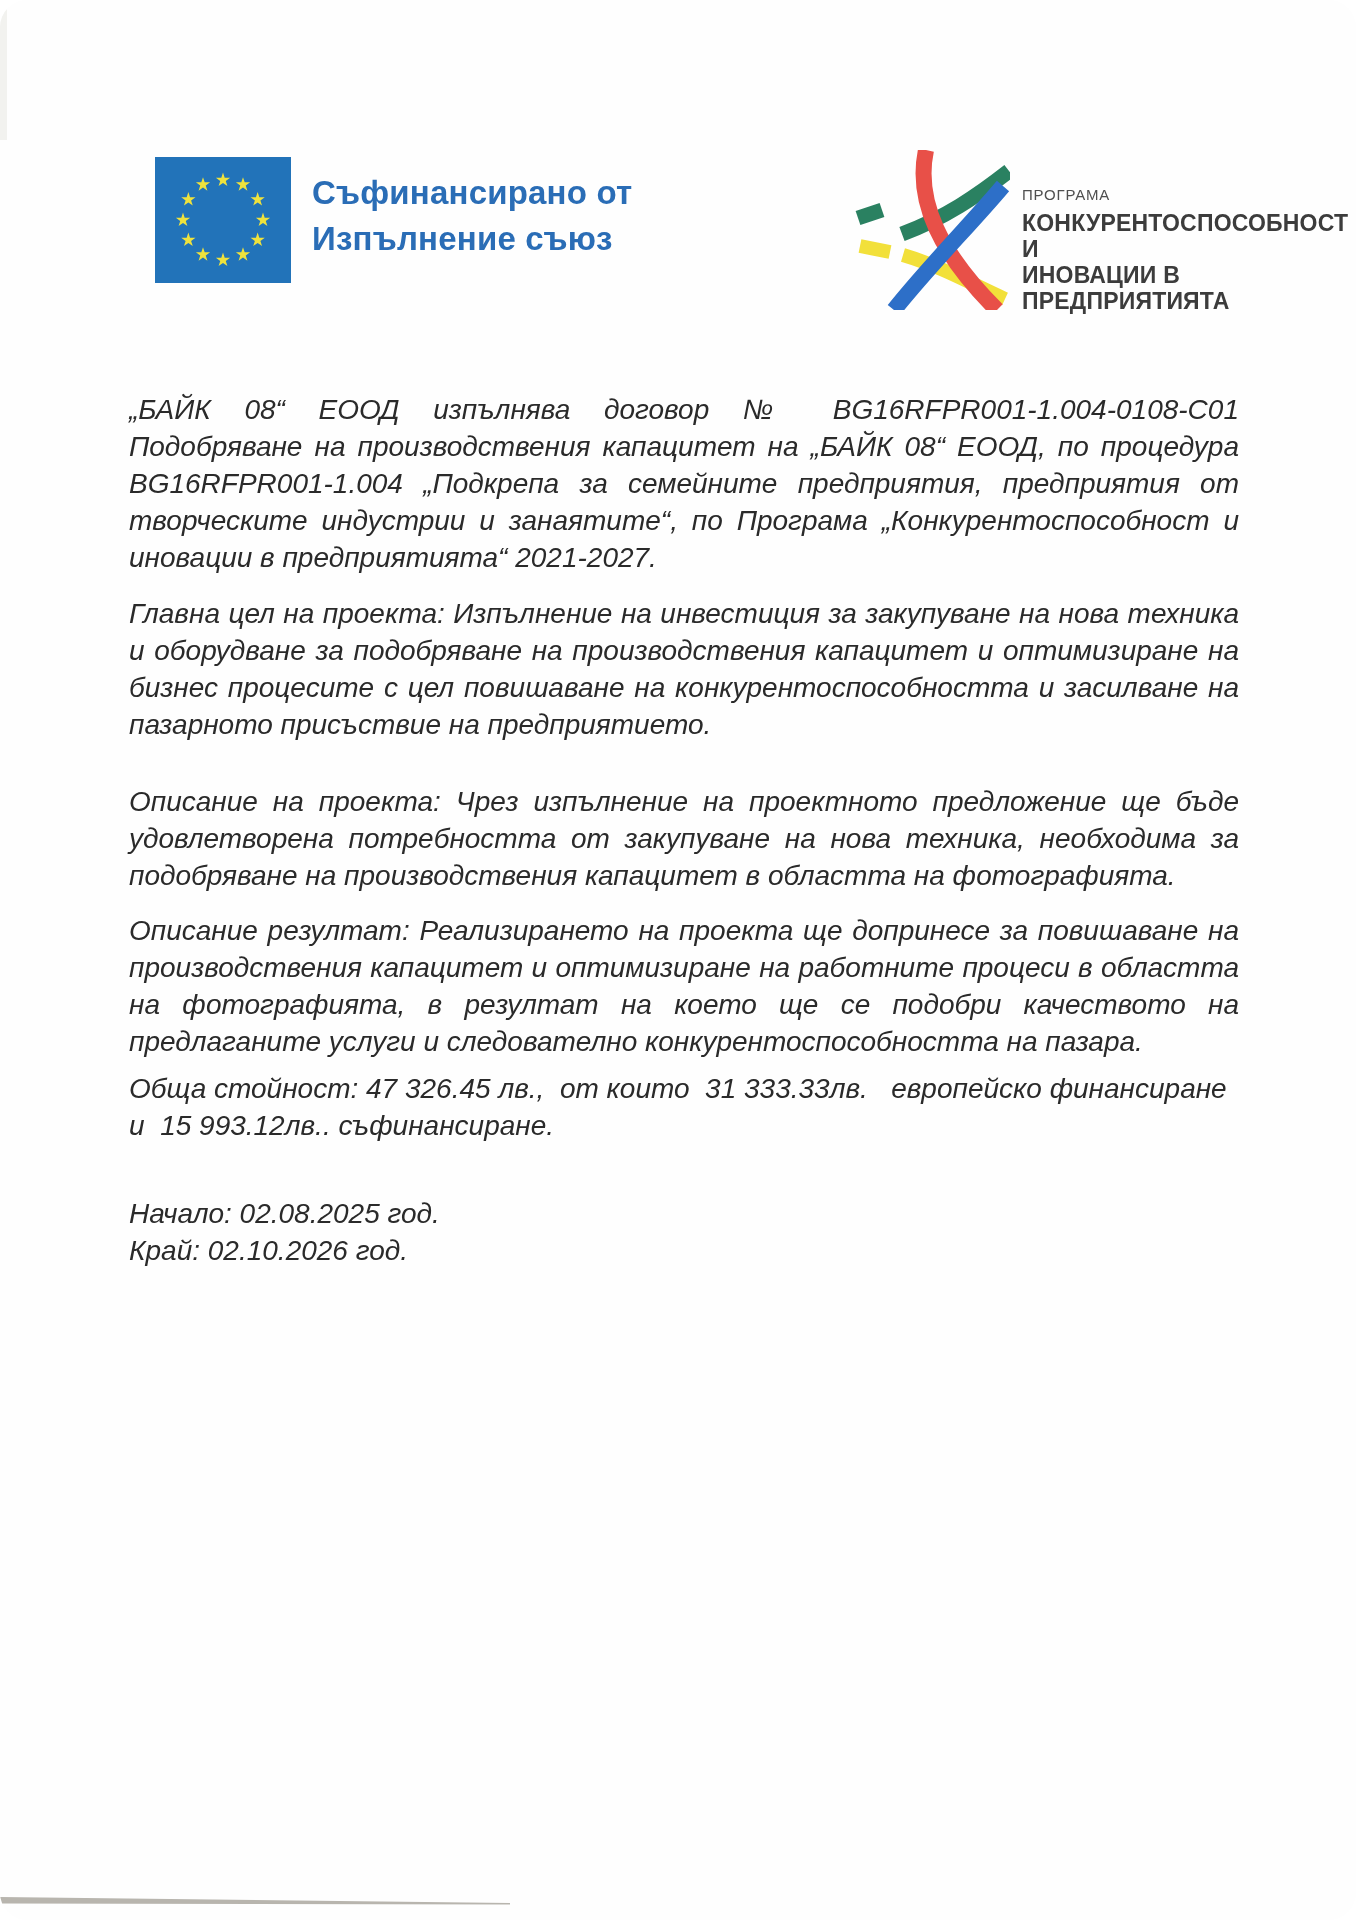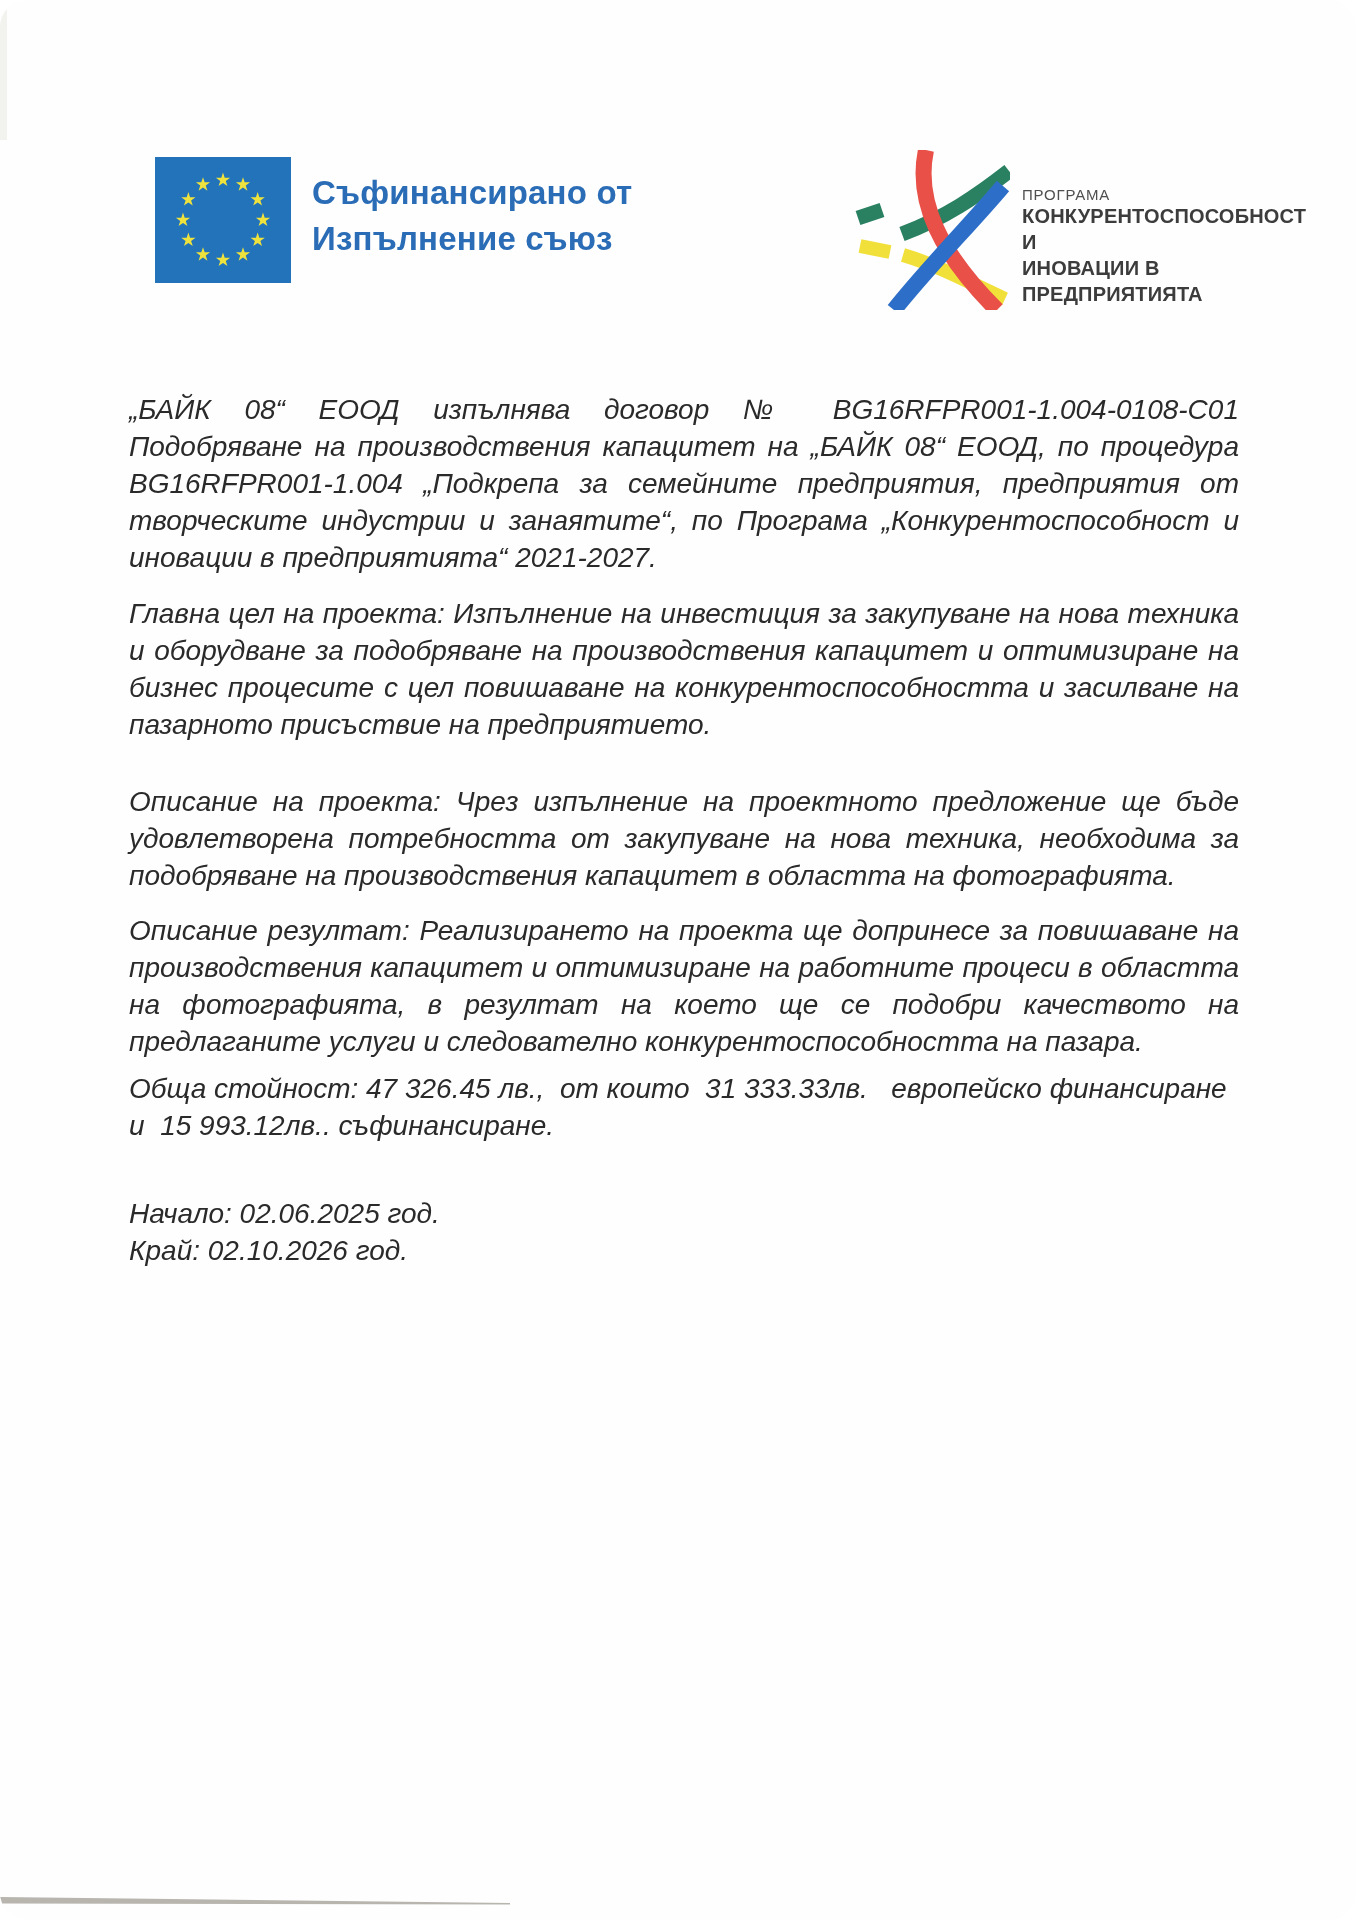--- a/index.html
+++ b/index.html
@@ -24,24 +24,24 @@
     color: #2a6db6; letter-spacing: 0.2px;
     white-space: nowrap;
   }
   .prog-logo { position: absolute; left: 845px; top: 150px; }
   .prog-text {
     position: absolute; left: 1022px; top: 186px; width: 300px;
     color: #3d3d3d;
   }
   .prog-kicker {
     font-size: 15px; font-weight: 400; color: #4f4f4f;
-    letter-spacing: 0.8px; 
+    letter-spacing: 0.8px; margin-bottom: 7px;
   }
   .prog-name {
-    font-size: 20px; font-weight: 700; line-height: 26px;
+    font-size: 23px; font-weight: 700; line-height: 26px;
     color: #3c3c3c; letter-spacing: 0.2px;
   }
 
   
   .content {
     position: absolute; left: 129px; top: 391px; width: 1110px;
     font-style: italic; font-size: 28px; line-height: 37px;
     color: #2a2a2a;
   }
   .content p { text-align: justify; }
@@ -114,21 +114,21 @@
 
     <p class="p2"><b>Главна цел на проекта:</b> <span>Изпълнение на инвестиция за закупуване на нова техника и оборудване за подобряване на производствения капацитет и оптимизиране на бизнес процесите с цел повишаване на конкурентоспособността и засилване на пазарното присъствие на предприятието.</span></p>
 
     <p class="p3"><b>Описание на проекта:</b> <span>Чрез изпълнение на проектното предложение ще бъде удовлетворена потребността от закупуване на нова техника, необходима за подобряване на производствения капацитет в областта на фотографията.</span></p>
 
     <p class="p4"><b>Описание резултат:</b> <span>Реализирането на проекта ще допринесе за повишаване на производствения капацитет и оптимизиране на работните процеси в областта на фотографията, в резултат на което ще се подобри качеството на предлаганите услуги и следователно конкурентоспособността на пазара.</span></p>
 
     <p class="p5 no-justify"><b>Обща стойност:</b><span class="pre"> 47 326.45 лв.,  от които  31 333.33лв.   европейско финансиране и  15 993.12лв.. съфинансиране.</span></p>
 
     <div class="dates">
-      <div><b>Начало:</b> <span>02.06.2025 год.</span></div>
+      <div><b>Начало:</b> <span>02.08.2025 год.</span></div>
       <div><b>Край:</b> <span>02.10.2026 год.</span></div>
     </div>
   </div>
 
   <div class="scan-edge-left"></div>
   <svg class="scan-line-bottom" width="520" height="16" viewBox="0 0 520 16" xmlns="http://www.w3.org/2000/svg">
     <polygon points="0,3 510,9 510,10.5 0,9.5" fill="#b8b5ae"></polygon>
   </svg>
 
 </div>

